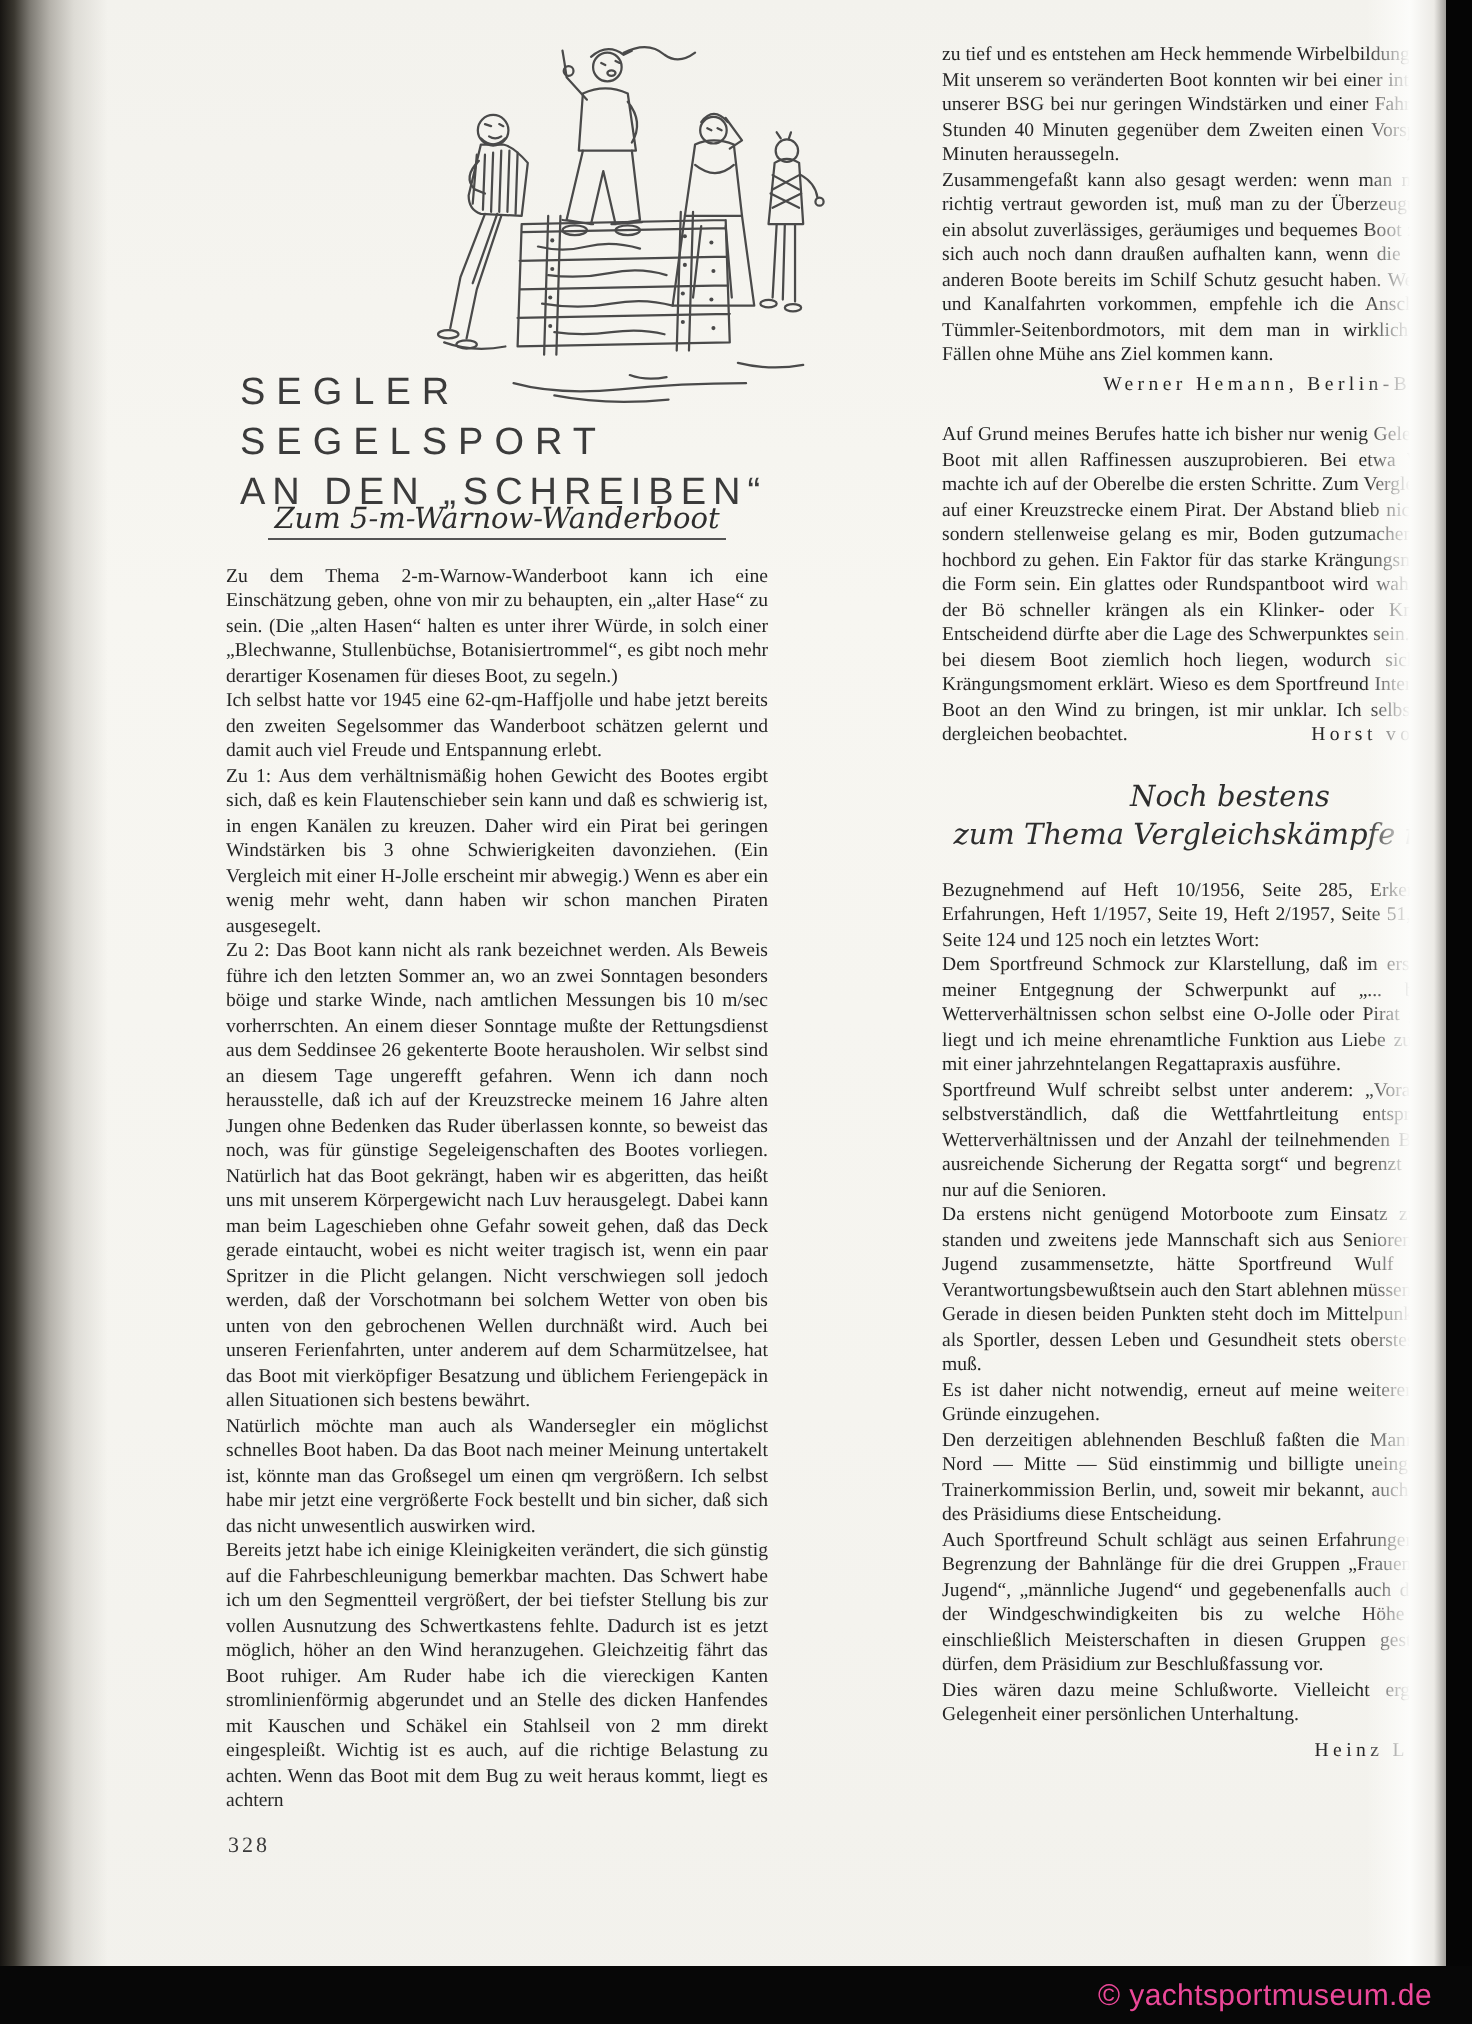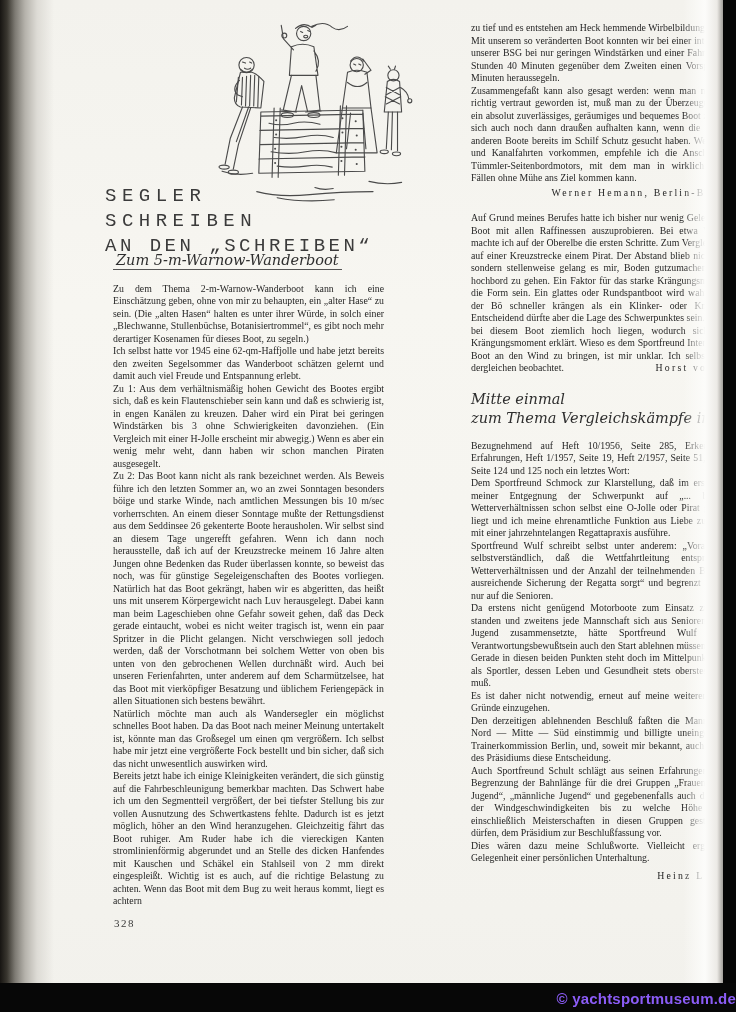--- a/index.html
+++ b/index.html
@@ -8,34 +8,34 @@
     background:linear-gradient(180deg,#f3f2ed 0%,#f7f6f1 30%,#f5f4ef 70%,#f2f1ec 100%);
     font-family:"Liberation Serif","DejaVu Serif",serif;color:#262626;
   }
   
   .edge-left{position:absolute;left:0;top:0;bottom:0;width:54px;
     background:linear-gradient(90deg,#171512 0px,#39362f 7px,#7d7a73 15px,#b5b2ab 25px,#dddbd5 37px,rgba(245,244,239,0) 54px);}
   .edge-right-light{position:absolute;right:13px;top:0;bottom:0;width:40px;
     background:linear-gradient(90deg,rgba(245,244,239,0) 0%,#fcfcfa 55%,#eceae6 85%,#a19e99 100%);}
   .edge-right-bar{position:absolute;right:0;top:0;bottom:0;width:13px;background:#050505;}
   .footer-bar{position:absolute;left:0;right:0;bottom:0;height:29px;background:#070707;}
-  .watermark{position:absolute;right:0;top:50%;transform:translateY(-50%);
-    font-family:"Liberation Sans",sans-serif;font-weight:bold;font-size:15px;color:#8b5cf6;letter-spacing:.2px;}
+  .watermark{position:absolute;right:20px;top:50%;transform:translateY(-50%);
+    font-family:"Liberation Sans",sans-serif;font-weight:normal;font-size:15px;color:#ec4899;letter-spacing:.2px;}
   
-  .masthead{position:absolute;left:105px;top:184px;font-family:Liberation Mono, monospace;color:#3b3b3b;}
+  .masthead{position:absolute;left:120px;top:184px;font-family:Liberation Sans, sans-serif;color:#3b3b3b;}
   .masthead .l{font-size:19px;letter-spacing:5.5px;line-height:25px;white-space:nowrap;}
   .masthead .l3{letter-spacing:3.5px;}
   
   .illu{position:absolute;left:218px;top:18px;width:204px;height:184px;}
   
   .col{position:absolute;font-size:9.8px;line-height:12.5px;}
   .col-left{left:113px;top:254px;width:271px;}
   .col-right{left:425px;top:22px;width:288px;margin-left:46px;}
   p.body{margin:0;text-align:justify;hyphens:auto;-webkit-hyphens:auto;overflow-wrap:break-word;}
-  .col-heading{font-family:"DejaVu Serif","Liberation Serif",serif;
+  .col-heading{text-align:center;font-family:"DejaVu Serif","Liberation Serif",serif;
     font-style:italic;font-weight:normal;font-size:14.5px;color:#2e2e2e;margin:0 0 13px;}
   .col-heading .underline{display:inline-block;border-bottom:1.2px solid #555;padding:0 3px 2px;}
   .right-heading{margin:15px 0 12px;line-height:19px;}
   .signature{text-align:right;letter-spacing:2.2px;margin:2px 1px 13px 0;color:#262626;}
   .signature.inline{margin:-12.5px 1px 0 0;}
   .signature.last{margin:5px 1px 0 0;}
   .page-number{position:absolute;left:114px;top:917px;font-size:11px;letter-spacing:1.5px;color:#3a3a3a;}
 </style>
 </head>
 <body>
@@ -98,21 +98,21 @@
       <circle cx="65" cy="17" r="2.4"></circle>
       <path d="M72,28 L70,56 L98,56 L94,28 Q83,23 72,28 Z M94,32 q8,10 2,20"></path>
       <path d="M72,56 L64,90 L76,92 L82,66 L88,92 L100,90 L96,56 M62,90 l15,2 M86,92 l15,-1"></path>
       <ellipse cx="68" cy="95" rx="6" ry="2.4"></ellipse>
       <ellipse cx="94" cy="95" rx="6" ry="2.4"></ellipse>
     </g>
   </svg>
 
   <div class="masthead">
     <div class="l">SEGLER</div>
-    <div class="l">SCHREIBEN</div>
+    <div class="l">SEGELSPORT</div>
     <div class="l l3">AN DEN „SCHREIBEN“</div>
   </div>
 
   <div class="col col-left">
     <h2 class="col-heading"><span class="underline">Zum 5-m-Warnow-Wanderboot</span></h2>
     <p class="body">Zu dem Thema 2-m-Warnow-Wanderboot kann ich eine Einschätzung geben, ohne von mir zu behaupten, ein „alter Hase“ zu sein. (Die „alten Hasen“ halten es unter ihrer Würde, in solch einer „Blechwanne, Stullenbüchse, Botanisiertrommel“, es gibt noch mehr derartiger Kosenamen für dieses Boot, zu segeln.)</p>
     <p class="body">Ich selbst hatte vor 1945 eine 62-qm-Haffjolle und habe jetzt bereits den zweiten Segelsommer das Wanderboot schätzen gelernt und damit auch viel Freude und Entspannung erlebt.</p>
     <p class="body">Zu 1: Aus dem verhältnismäßig hohen Gewicht des Bootes ergibt sich, daß es kein Flautenschieber sein kann und daß es schwierig ist, in engen Kanälen zu kreuzen. Daher wird ein Pirat bei geringen Windstärken bis 3 ohne Schwierigkeiten davonziehen. (Ein Vergleich mit einer H-Jolle erscheint mir abwegig.) Wenn es aber ein wenig mehr weht, dann haben wir schon manchen Piraten ausgesegelt.</p>
     <p class="body">Zu 2: Das Boot kann nicht als rank bezeichnet werden. Als Beweis führe ich den letzten Sommer an, wo an zwei Sonntagen besonders böige und starke Winde, nach amtlichen Messungen bis 10 m/sec vorherrschten. An einem dieser Sonntage mußte der Rettungsdienst aus dem Seddinsee 26 gekenterte Boote herausholen. Wir selbst sind an diesem Tage ungerefft gefahren. Wenn ich dann noch herausstelle, daß ich auf der Kreuzstrecke meinem 16 Jahre alten Jungen ohne Bedenken das Ruder überlassen konnte, so beweist das noch, was für günstige Segeleigenschaften des Bootes vorliegen. Natürlich hat das Boot gekrängt, haben wir es abgeritten, das heißt uns mit unserem Körpergewicht nach Luv herausgelegt. Dabei kann man beim Lageschieben ohne Gefahr soweit gehen, daß das Deck gerade eintaucht, wobei es nicht weiter tragisch ist, wenn ein paar Spritzer in die Plicht gelangen. Nicht verschwiegen soll jedoch werden, daß der Vorschotmann bei solchem Wetter von oben bis unten von den gebrochenen Wellen durchnäßt wird. Auch bei unseren Ferienfahrten, unter anderem auf dem Scharmützelsee, hat das Boot mit vierköpfiger Besatzung und üblichem Feriengepäck in allen Situationen sich bestens bewährt.</p>
     <p class="body">Natürlich möchte man auch als Wandersegler ein möglichst schnelles Boot haben. Da das Boot nach meiner Meinung untertakelt ist, könnte man das Großsegel um einen qm vergrößern. Ich selbst habe mir jetzt eine vergrößerte Fock bestellt und bin sicher, daß sich das nicht unwesentlich auswirken wird.</p>
@@ -120,21 +120,21 @@
   </div>
 
   <div class="col col-right">
     <p class="body">zu tief und es entstehen am Heck hemmende Wirbelbildungen.</p>
     <p class="body">Mit unserem so veränderten Boot konnten wir bei einer internen Regatta unserer BSG bei nur geringen Windstärken und einer Fahrzeit von zwei Stunden 40 Minuten gegenüber dem Zweiten einen Vorsprung von 50 Minuten heraussegeln.</p>
     <p class="body">Zusammengefaßt kann also gesagt werden: wenn man mit dem Boot richtig vertraut geworden ist, muß man zu der Überzeugung kommen, ein absolut zuverlässiges, geräumiges und bequemes Boot zu segeln, das sich auch noch dann draußen aufhalten kann, wenn die Mehrzahl der anderen Boote bereits im Schilf Schutz gesucht haben. Wenn viel Fluß- und Kanalfahrten vorkommen, empfehle ich die Anschaffung eines Tümmler-Seitenbordmotors, mit dem man in wirklich ungünstigen Fällen ohne Mühe ans Ziel kommen kann.</p>
     <div class="signature">Werner Hemann, Berlin-Bohnsdorf</div>
     <p class="body">Auf Grund meines Berufes hatte ich bisher nur wenig Gelegenheit, mein Boot mit allen Raffinessen auszuprobieren. Bei etwa Windstärke 4 machte ich auf der Oberelbe die ersten Schritte. Zum Vergleich folgte ich auf einer Kreuzstrecke einem Pirat. Der Abstand blieb nicht nur gleich, sondern stellenweise gelang es mir, Boden gutzumachen, ohne dabei hochbord zu gehen. Ein Faktor für das starke Krängungsmoment dürfte die Form sein. Ein glattes oder Rundspantboot wird wahrscheinlich in der Bö schneller krängen als ein Klinker- oder Knickspantboot. Entscheidend dürfte aber die Lage des Schwerpunktes sein. Dieser dürfte bei diesem Boot ziemlich hoch liegen, wodurch sich das starke Krängungsmoment erklärt. Wieso es dem Sportfreund Inter mißlang, das Boot an den Wind zu bringen, ist mir unklar. Ich selbst habe nichts dergleichen beobachtet.</p>
     <div class="signature inline">Horst von der Aa</div>
     <h2 class="col-heading right-heading">
-      <span>Mitte einmal</span><br>
+      <span>Noch bestens</span><br>
       <span>zum Thema Vergleichskämpfe in Plau</span>
     </h2>
     <p class="body">Bezugnehmend auf Heft 10/1956, Seite 285, Erkenntnisse und Erfahrungen, Heft 1/1957, Seite 19, Heft 2/1957, Seite 51, Heft 4/1957, Seite 124 und 125 noch ein letztes Wort:</p>
     <p class="body">Dem Sportfreund Schmock zur Klarstellung, daß im ersten Abschnitt meiner Entgegnung der Schwerpunkt auf „... bei gleichen Wetterverhältnissen schon selbst eine O-Jolle oder Pirat gesegelt hat“, liegt und ich meine ehrenamtliche Funktion aus Liebe zum Segelsport mit einer jahrzehntelangen Regattapraxis ausführe.</p>
     <p class="body">Sportfreund Wulf schreibt selbst unter anderem: „Voraussetzung ist selbstverständlich, daß die Wettfahrtleitung entsprechend den Wetterverhältnissen und der Anzahl der teilnehmenden Boote für eine ausreichende Sicherung der Regatta sorgt“ und begrenzt seine Ansicht nur auf die Senioren.</p>
     <p class="body">Da erstens nicht genügend Motorboote zum Einsatz zur Verfügung standen und zweitens jede Mannschaft sich aus Senioren, Frauen und Jugend zusammensetzte, hätte Sportfreund Wulf bei vollem Verantwortungsbewußtsein auch den Start ablehnen müssen.</p>
     <p class="body">Gerade in diesen beiden Punkten steht doch im Mittelpunkt der Mensch als Sportler, dessen Leben und Gesundheit stets oberstes Gesetz sein muß.</p>
     <p class="body">Es ist daher nicht notwendig, erneut auf meine weiteren angeführten Gründe einzugehen.</p>
     <p class="body">Den derzeitigen ablehnenden Beschluß faßten die Mannschaftsführer Nord — Mitte — Süd einstimmig und billigte uneingeschränkt die Trainerkommission Berlin, und, soweit mir bekannt, auch Sportfreunde des Präsidiums diese Entscheidung.</p>
     <p class="body">Auch Sportfreund Schult schlägt aus seinen Erfahrungen in Plau die Begrenzung der Bahnlänge für die drei Gruppen „Frauen“, „weibliche Jugend“, „männliche Jugend“ und gegebenenfalls auch die Festlegung der Windgeschwindigkeiten bis zu welche Höhe Wettfahrten einschließlich Meisterschaften in diesen Gruppen gestartet werden dürfen, dem Präsidium zur Beschlußfassung vor.</p>

